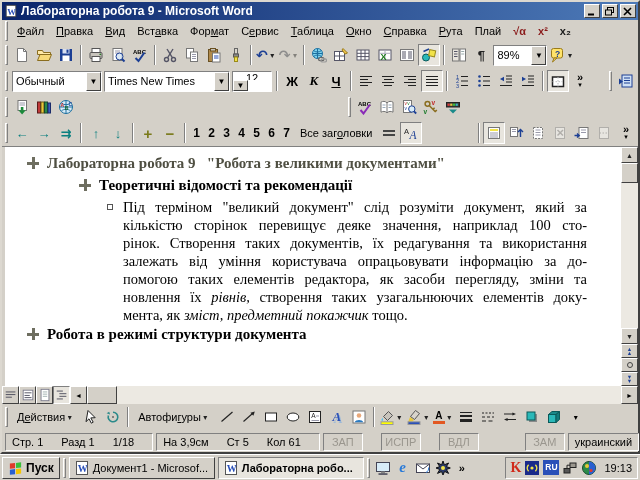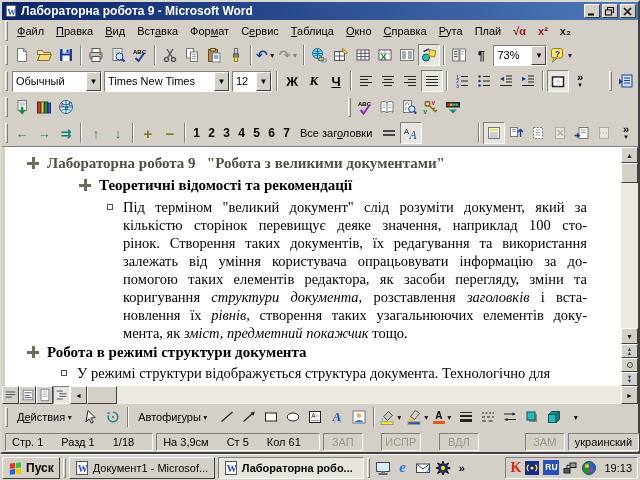--- a/index.html
+++ b/index.html
@@ -347,21 +347,21 @@
             </g>
           </svg>
         </span>
       </div>
       <div class="tbtn">
         <span class="ticon">
           <span class="glyph" style="font-weight:bold;color:#222">¶</span>
         </span>
       </div>
       <span class="combo" style="width: 54px;">
-        <span class="cval">73%</span>
+        <span class="cval">89%</span>
         <span class="dda">▼</span>
       </span>
       <div class="tbtn">
         <span class="ticon">
           <svg viewBox="0 0 16 16" width="16" height="16">
             <rect x="2.5" y="1.5" width="11" height="9.5" rx="2" fill="#FFE36A" stroke="#9A7A1A"></rect>
             <path d="M5 11l-1.5 4 4.5-4z" fill="#FFE36A" stroke="#9A7A1A"></path>
             <text x="6" y="9.5" font-size="8.5" font-weight="bold" fill="#1C3F94">?</text>
           </svg>
         </span>
@@ -371,21 +371,21 @@
   <div class="tb" id="tb-format">
       <span class="grip"></span>
       <span class="combo" style="width: 90px;">
         <span class="cval">Обычный</span>
         <span class="dda">▼</span>
       </span>
       <span class="combo" style="width: 126px;">
         <span class="cval">Times New Times</span>
         <span class="dda">▼</span>
       </span>
-      <span class="combo" style="width: 40px;">
+      <span class="combo" style="width: 40px; flex-direction: column;">
         <span class="cval">12</span>
         <span class="dda">▼</span>
       </span>
       <span class="tsep"></span>
       <div class="tbtn">
         <span class="tlabel lbl-bold">Ж</span>
       </div>
       <div class="tbtn">
         <span class="tlabel lbl-italic">К</span>
       </div>
@@ -795,34 +795,27 @@
           <span class="dtext-h">Теоретичні відомості та рекомендації</span>
         </div>
         <div class="drow bdeep">
           <span class="sym-sq"></span>
           <div class="dlines">
             <div class="dline just"><span>Під терміном "великий документ" слід розуміти документ, який за</span></div>
             <div class="dline just"><span>кількістю сторінок перевищує деяке значення, наприклад 100 сто-</span></div>
             <div class="dline just"><span>рінок. Створення таких документів, їх редагування та використання</span></div>
             <div class="dline just"><span>залежать від уміння користувача опрацьовувати інформацію за до-</span></div>
             <div class="dline just"><span>помогою таких елементів редактора, як засоби перегляду, зміни та</span></div>
-            <div class="dline just"><span>коригування </span><span class="it">структури документа,</span><span> розставлення </span><span class="it">заголовків</span><span> і вста-</span></div>
             <div class="dline just"><span>новлення їх </span><span class="it">рівнів,</span><span> створення таких узагальнюючих елементів доку-</span></div>
             <div class="dline"><span>мента, як </span><span class="it">зміст, предметний покажчик</span><span> тощо.</span></div>
           </div>
         </div>
         <div class="drow h2top">
           <span class="sym-plus"></span>
           <span class="dtext-h">Робота в режимі структури документа</span>
-        </div>
-        <div class="drow bshallow">
-          <span class="sym-sq"></span>
-          <div class="dlines">
-            <div class="dline"><span>У режимі структури відображується структура документа. Технологічно для</span></div>
-          </div>
         </div>
       </div>
     <div class="vscroll">
       <span class="sbtn sb16">▲</span>
       <span class="vthumb"></span>
       <span class="vtrack"></span>
       <span class="sbtn sb16">▼</span>
       <span class="sbtn sb13">
           <span class="dbl">
             <span>▲</span>

